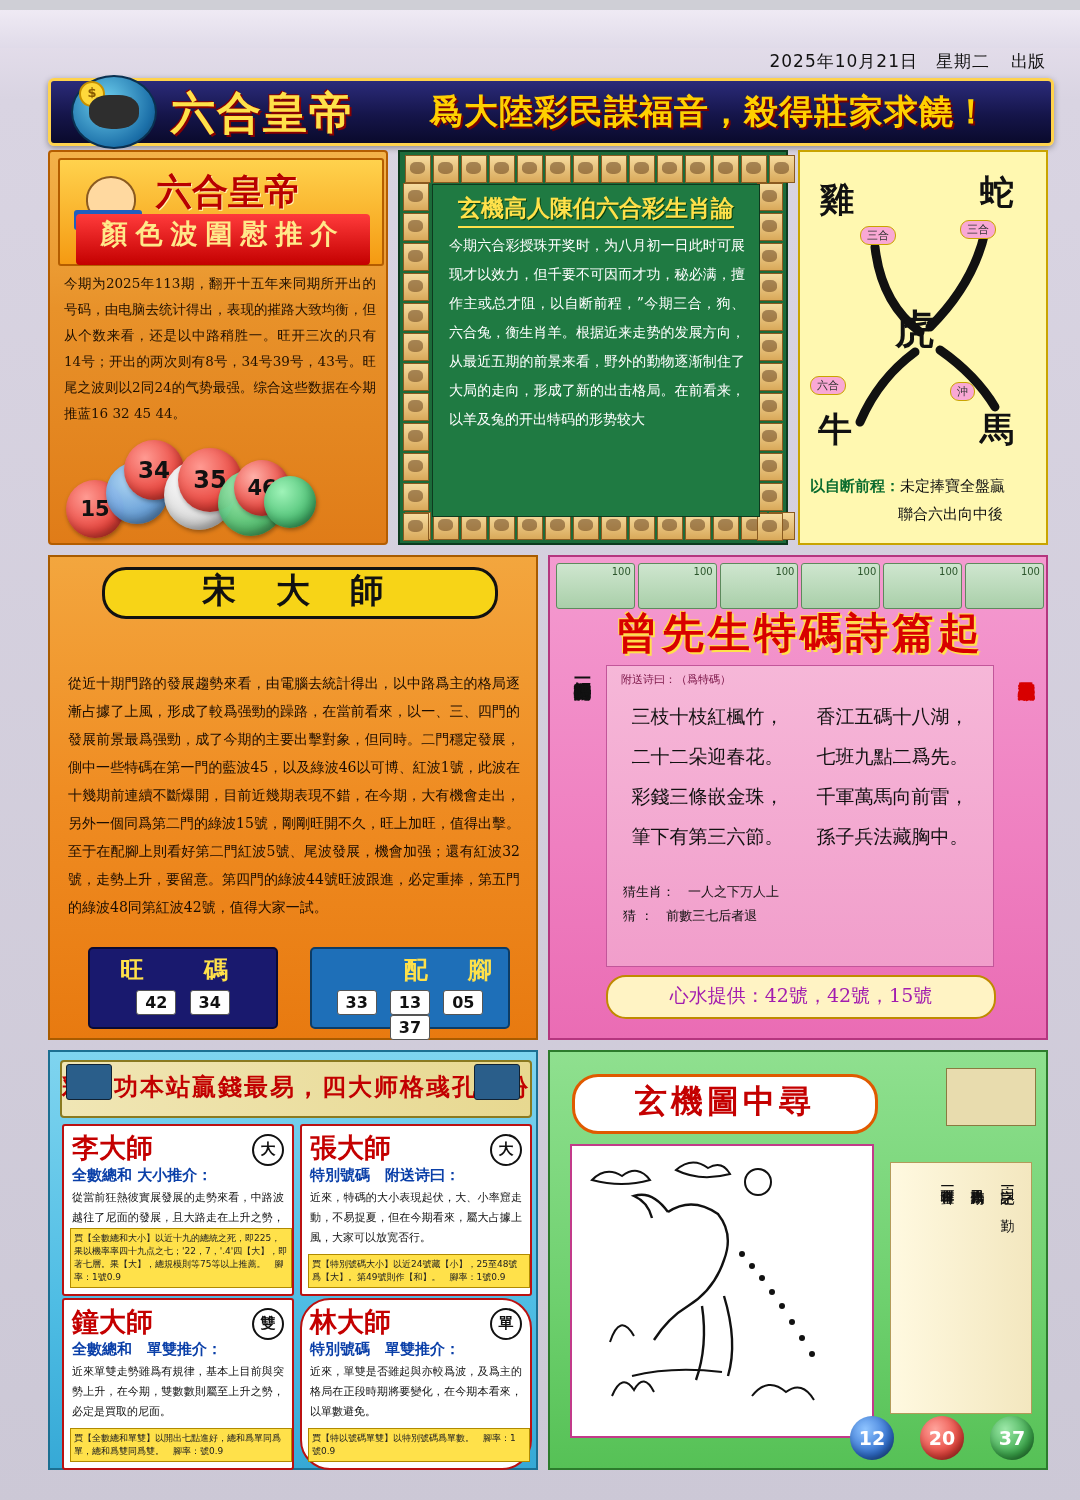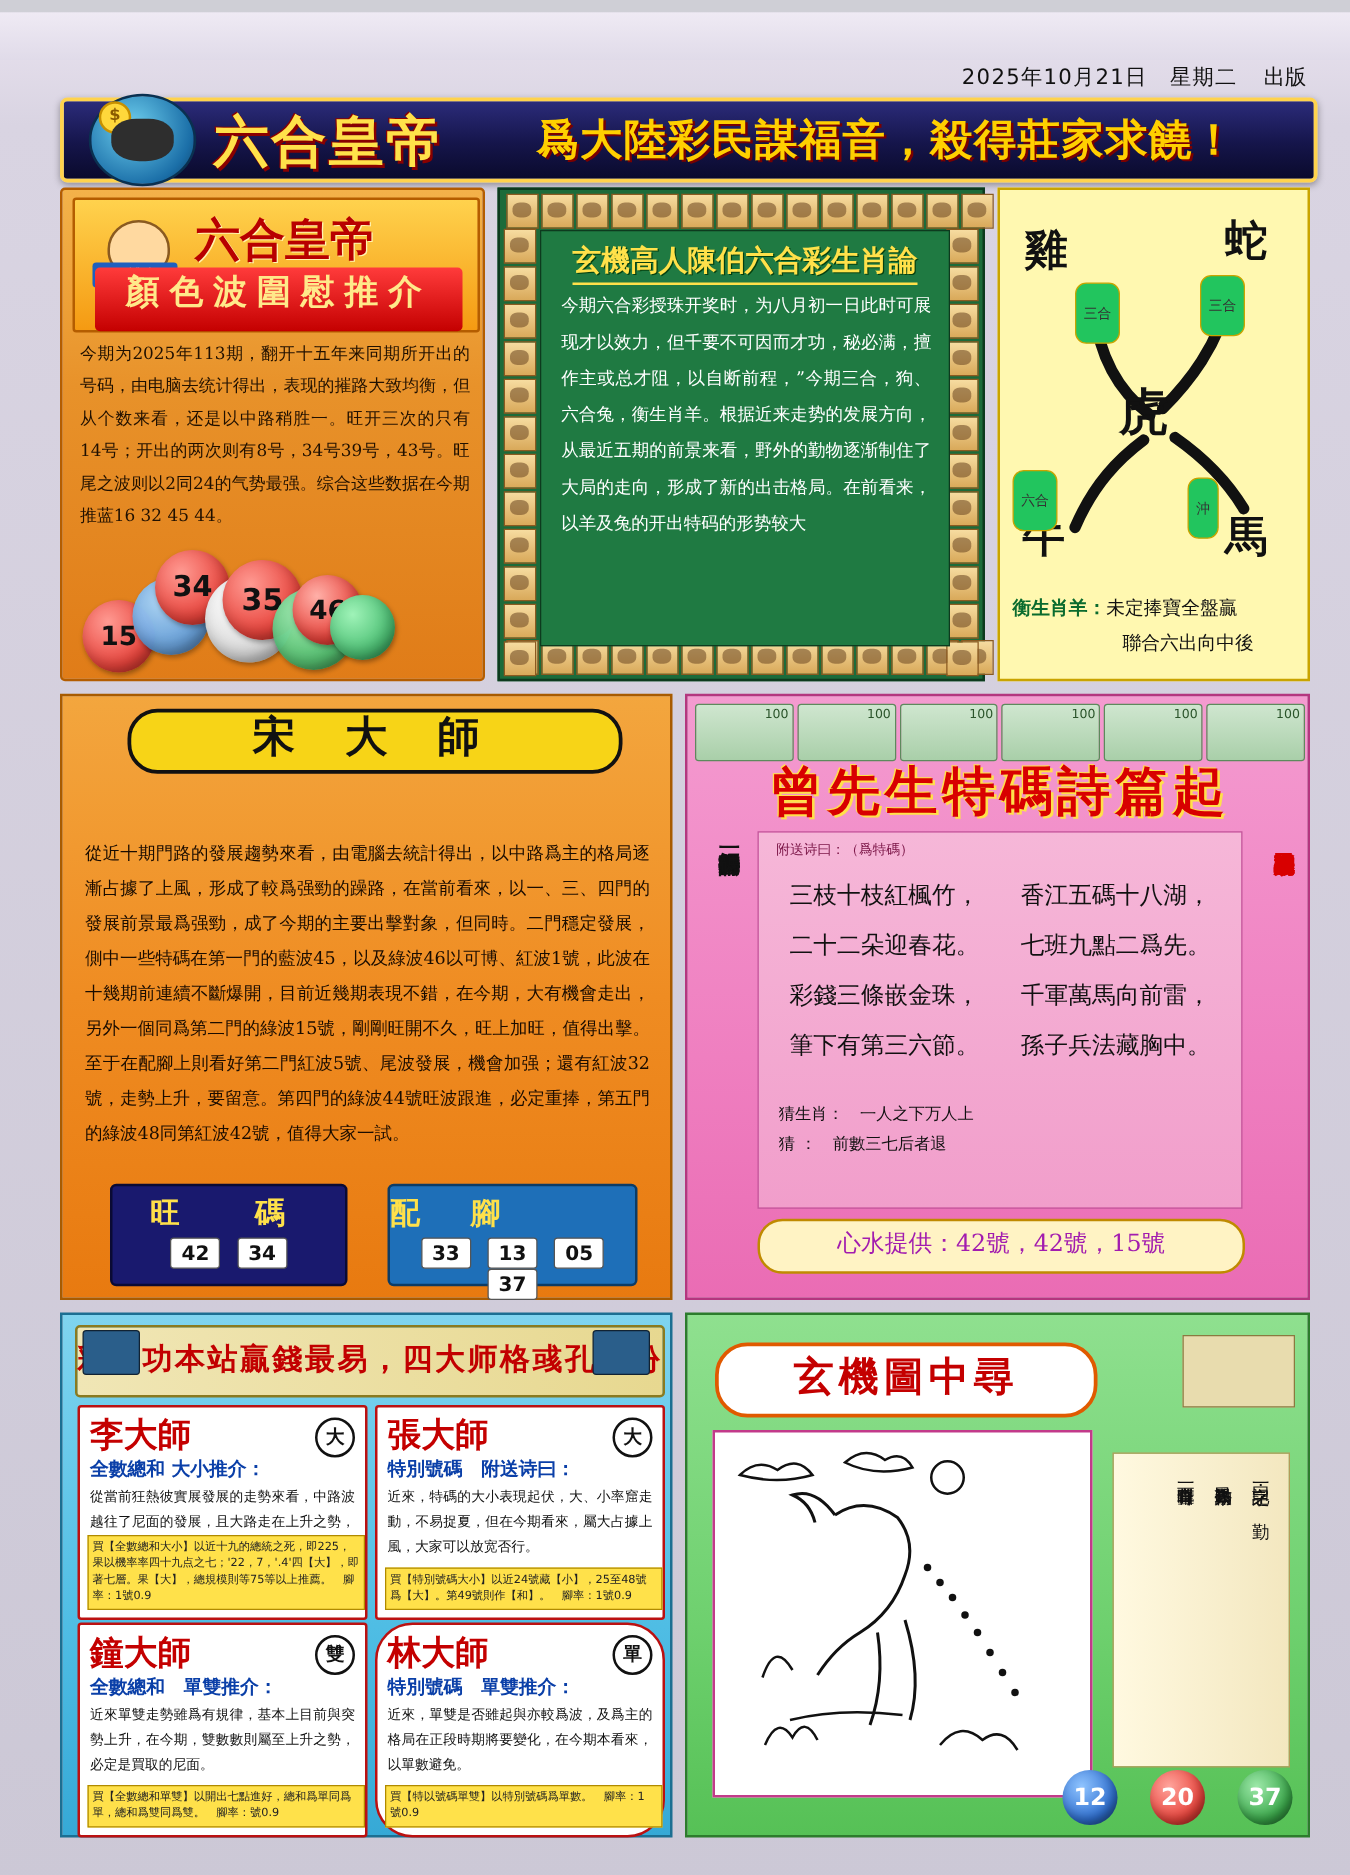--- a/index.html
+++ b/index.html
@@ -83,22 +83,22 @@
   #pB .hd{position:absolute;left:0;top:8px;width:326px;text-align:center;font-size:23px;font-weight:bold;
         color:#ffe14a;font-family:"DejaVu Serif","Liberation Serif",serif;text-shadow:1px 1px 0 #05400f;}
   #pB .hd .u{display:inline-block;border-bottom:2px solid #ffe14a;padding-bottom:2px;}
   #pB .txt{position:absolute;left:16px;top:46px;width:296px;font-size:14px;line-height:29px;color:#ffffff;
         text-align:justify;font-family:"DejaVu Serif","Liberation Serif",serif;}
 
   
   #pC{left:798px;top:140px;width:250px;height:395px;background:#fff8b0;border:2px solid #c9a400;}
   #pC .z{position:absolute;font-size:34px;font-weight:bold;color:#111;
         font-family:"DejaVu Serif","Liberation Serif",serif;}
-  #pC .lbl{position:absolute;font-size:11px;color:#333;background:#22c55e;border:1px solid #c9a400;
-        border-radius:9px;padding:16px 6px;}
+  #pC .lbl{position:absolute;font-size:11px;color:#333;background:#f9a8d4;border:1px solid #c9a400;
+        border-radius:9px;padding:1px 6px;}
   #pC .poem{position:absolute;left:10px;top:320px;width:232px;font-size:15px;line-height:28px;color:#111;
         font-family:"DejaVu Serif","Liberation Serif",serif;}
   #pC .poem b{color:#0a6b2e;}
 
   
   #pD{left:48px;top:545px;width:490px;height:485px;
       background:linear-gradient(180deg,#f3a63e,#ef8c22 50%,#e87a10);border:2px solid #a85b00;}
   #pD .cap{position:absolute;left:52px;top:10px;width:390px;height:46px;background:#f7d417;
       border:3px solid #111;border-radius:24px;}
   #pD .cap span{display:block;text-align:center;line-height:40px;font-size:34px;font-weight:bold;color:#111;
@@ -108,21 +108,21 @@
   #pD .cap2 span{display:block;text-align:center;line-height:38px;font-size:30px;font-weight:bold;color:#fff;
       letter-spacing:3px;font-family:"DejaVu Serif","Liberation Serif",serif;}
   #pD .txt{position:absolute;left:18px;top:112px;width:452px;font-size:14px;line-height:28px;color:#1a0c00;
       text-align:justify;font-family:"DejaVu Serif","Liberation Serif",serif;}
   .boxA{position:absolute;left:38px;top:390px;width:186px;height:78px;background:#19196e;
       border:2px solid #0a0a34;border-radius:5px;}
   .boxA .h{text-align:center;color:#ffe14a;font-size:24px;font-weight:bold;letter-spacing:18px;margin-top:5px;
       font-family:"DejaVu Serif","Liberation Serif",serif;}
   .boxB{position:absolute;left:260px;top:390px;width:196px;height:78px;background:#1e6fb8;
       border:2px solid #0c3c66;border-radius:5px;}
-  .boxB .h{text-align:left;color:#ffe14a;font-size:24px;font-weight:bold;letter-spacing:16px;margin-top:5px;
+  .boxB .h{text-align:right;color:#ffe14a;font-size:24px;font-weight:bold;letter-spacing:16px;margin-top:5px;
       font-family:"DejaVu Serif","Liberation Serif",serif;}
   .num{display:inline-block;background:#fff;border:1px solid #555;border-radius:3px;font-size:16px;
       color:#111;padding:2px 8px;margin:0 4px;font-weight:bold;}
 
   
   #pE{left:548px;top:545px;width:500px;height:485px;
       background:linear-gradient(180deg,#f49bd0,#ef7fc0 60%,#ea6cb4);border:2px solid #b4367f;}
   #pE .strip{position:absolute;left:6px;top:6px;width:488px;height:46px;display:flex;gap:3px;}
   #pE .money{flex:1;background:linear-gradient(180deg,#cfe6cf,#a9cfa9);border:1px solid #5d8a5d;border-radius:3px;position:relative;}
   #pE .money:after{content:"100";position:absolute;right:3px;top:2px;font-size:10px;color:#2b552b;}
@@ -300,21 +300,21 @@
     <div class="z" style="left:20px;top:25px;">雞</div>
     <div class="z" style="left:180px;top:18px;">蛇</div>
     <div class="z" style="left:95px;top:150px;font-size:40px;">虎</div>
     <div class="z" style="left:18px;top:255px;">牛</div>
     <div class="z" style="left:180px;top:255px;">馬</div>
     <div class="lbl" style="left:60px;top:74px;">三合</div>
     <div class="lbl" style="left:160px;top:68px;">三合</div>
     <div class="lbl" style="left:10px;top:224px;">六合</div>
     <div class="lbl" style="left:150px;top:230px;">沖</div>
     <div class="poem">
-      <b>衡生肖羊：</b><span>未定捧寶全盤贏</span><br>
+      <b>以自断前程：</b><span>未定捧寶全盤贏</span><br>
       <span style="margin-left:88px;display:inline-block">聯合六出向中後</span>
     </div>
   </div>
 
   <div class="panel" id="pD">
     <div class="cap">
         <span>宋 大 師</span>
       </div>
     <div class="txt">從近十期門路的發展趨勢來看，由電腦去統計得出，以中路爲主的格局逐漸占據了上風，形成了較爲强勁的躁路，在當前看來，以一、三、四門的發展前景最爲强勁，成了今期的主要出擊對象，但同時。二門穩定發展，側中一些特碼在第一門的藍波45，以及綠波46以可博、紅波1號，此波在十幾期前連續不斷爆開，目前近幾期表現不錯，在今期，大有機會走出，另外一個同爲第二門的綠波15號，剛剛旺開不久，旺上加旺，值得出擊。至于在配腳上則看好第二門紅波5號、尾波發展，機會加强；還有紅波32號，走勢上升，要留意。第四門的綠波44號旺波跟進，必定重捧，第五門的綠波48同第紅波42號，值得大家一試。</div>
     <div class="boxA">

